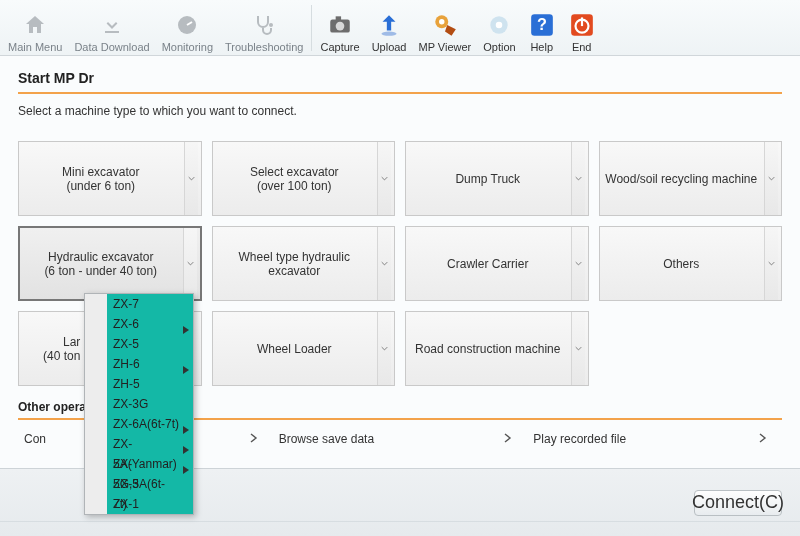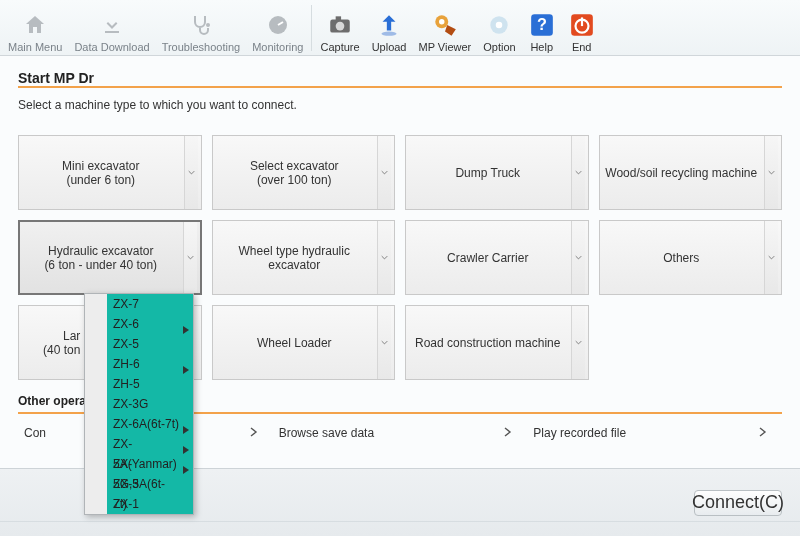--- a/index.html
+++ b/index.html
@@ -7,21 +7,21 @@
 
   
   .toolbar { height: 56px; background: linear-gradient(#f8fbfc,#eef3f5); border-bottom: 1px solid #d0d6da; display: flex; align-items: center; padding: 0 2px; }
   .tool-item { display: flex; flex-direction: column; align-items: center; justify-content: flex-end; height: 54px; padding: 2px 6px 2px 6px; color: #7a8289; font-size: 11px; cursor: default; }
   .tool-item.enabled { color: #333; }
   .tool-icon { width: 28px; height: 28px; display: flex; align-items: center; justify-content: center; margin-bottom: 2px; }
   .tool-sep { width: 1px; height: 46px; background: #d6dde0; margin: 0 2px; }
 
   
   .page { padding: 14px 18px 0 18px; }
-  .page-title { font-size: 14px; font-weight: 700; color: #222; }
+  .page-title { font-size: 14px; font-weight: 700; color: #222; padding-bottom: 6px; }
   .title-rule { height: 2px; background: #f3a24a; margin-bottom: 10px; }
   .instruction { font-size: 12px; color: #333; margin-bottom: 23px; }
 
   
   .machine-grid { display: grid; grid-template-columns: repeat(4, 1fr); grid-auto-rows: 75px; gap: 10px; }
   .machine-tile { position: relative; border: 1px solid #c9c9c9; background: linear-gradient(#f8f8f8,#ececec); display: flex; flex-direction: column; align-items: center; justify-content: center; padding: 4px 18px 4px 0; text-align: center; font-size: 12px; color: #333; cursor: default; }
   .machine-tile .chev { position: absolute; right: 3px; top: 0; bottom: 0; width: 14px; display: flex; align-items: center; justify-content: center; border-left: 1px solid #d6d6d6; background: linear-gradient(#f6f6f6,#e8e8e8); }
   .machine-tile .chev svg { width: 7px; height: 7px; }
   .machine-tile.selected { border: 2px solid #777; background: linear-gradient(#f0f0f0,#e2e2e2); }
   .machine-tile .line1 { }
@@ -62,34 +62,34 @@
     <span class="tool-icon">
       <svg viewBox="0 0 24 24" width="24" height="24">
           <path fill="#b7bcc0" d="M12 3v10l4-4 1.4 1.4L12 16 6.6 10.4 8 9l4 4V3zM5 18h14v2H5z"></path>
         </svg>
     </span>
     <span>Data Download</span>
   </div>
   <div class="tool-item">
     <span class="tool-icon">
       <svg viewBox="0 0 24 24" width="24" height="24">
+          <circle cx="12" cy="12" r="9" fill="#b7bcc0"></circle>
+          <path stroke="#fff" stroke-width="2" d="M12 12l5-3"></path>
+        </svg>
+    </span>
+    <span>Monitoring</span>
+  </div>
+  <div class="tool-item">
+    <span class="tool-icon">
+      <svg viewBox="0 0 24 24" width="24" height="24">
           <path fill="none" stroke="#b7bcc0" stroke-width="2" d="M6 3v6a5 5 0 0010 0V3M11 14v3a4 4 0 008 0v-2"></path>
           <circle cx="19" cy="12" r="2" fill="#b7bcc0"></circle>
         </svg>
     </span>
     <span>Troubleshooting</span>
-  </div>
-  <div class="tool-item">
-    <span class="tool-icon">
-      <svg viewBox="0 0 24 24" width="24" height="24">
-          <circle cx="12" cy="12" r="9" fill="#b7bcc0"></circle>
-          <path stroke="#fff" stroke-width="2" d="M12 12l5-3"></path>
-        </svg>
-    </span>
-    <span>Monitoring</span>
   </div>
   <div class="tool-sep"></div>
 
   <div class="tool-item enabled">
     <span class="tool-icon">
       <svg viewBox="0 0 24 24" width="26" height="26">
           <rect x="3" y="7" width="18" height="12" rx="2" fill="#6d6d6d"></rect>
           <circle cx="12" cy="13" r="4" fill="#d8d8d8"></circle>
           <rect x="8" y="4" width="5" height="4" fill="#6d6d6d"></rect>
         </svg>

